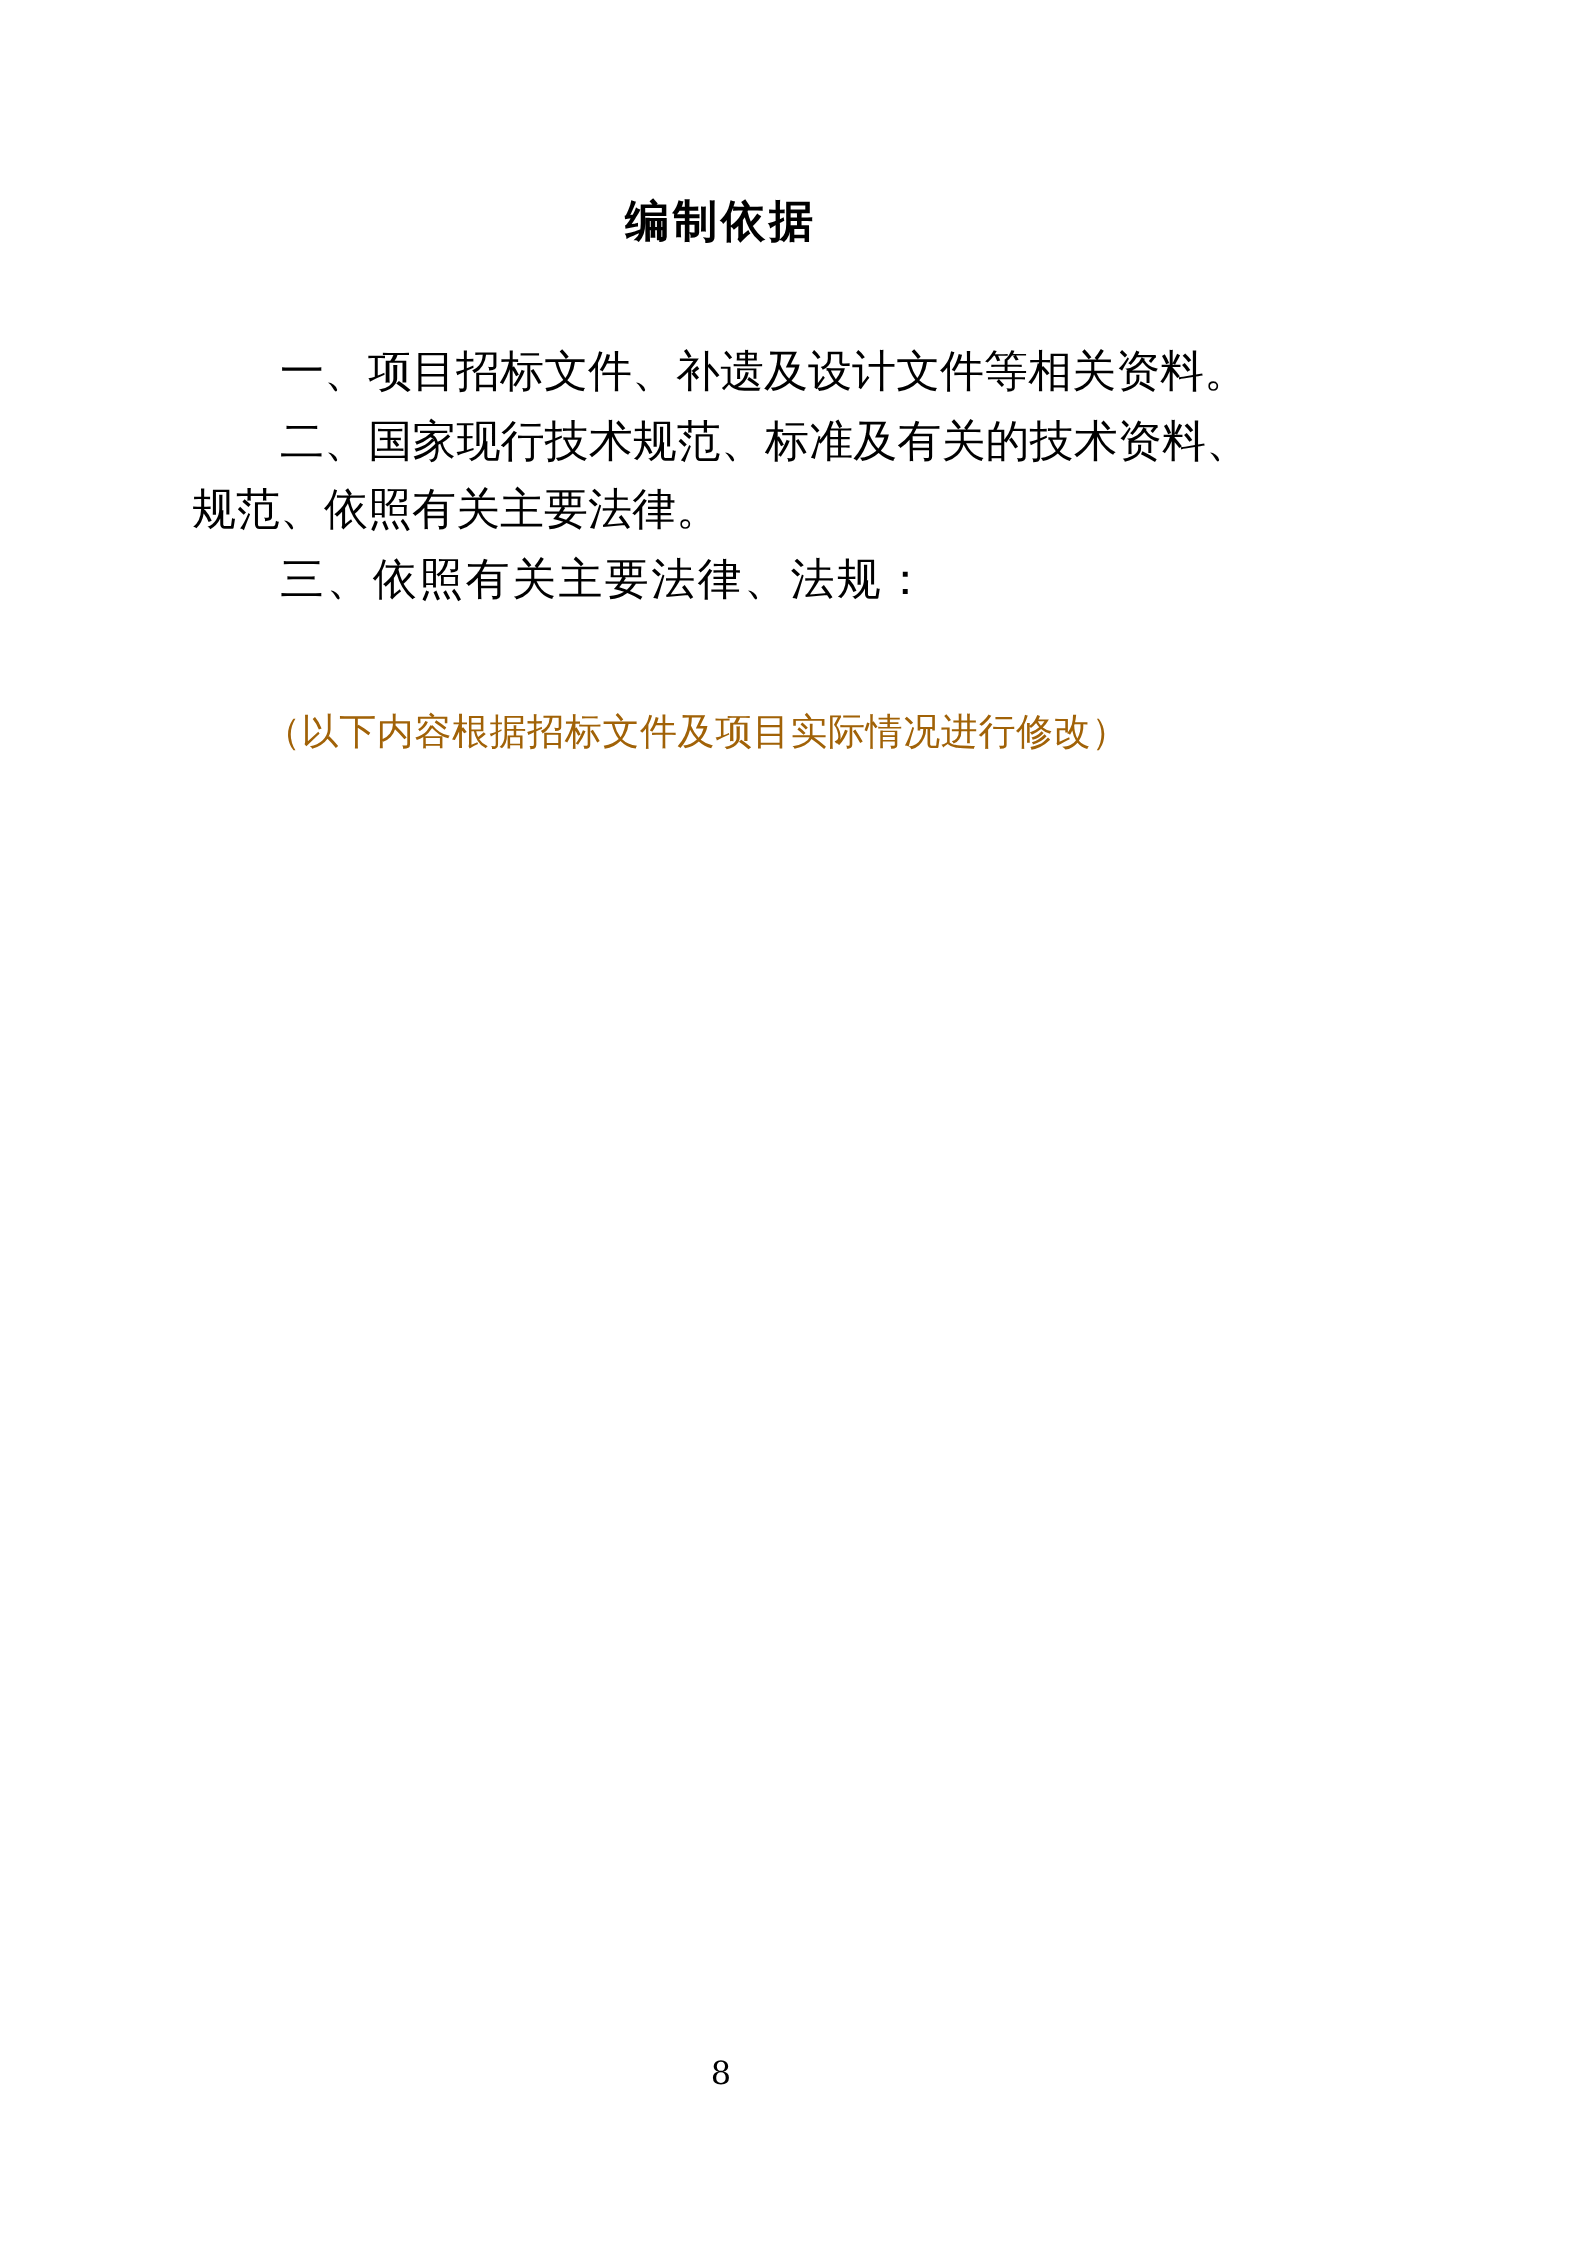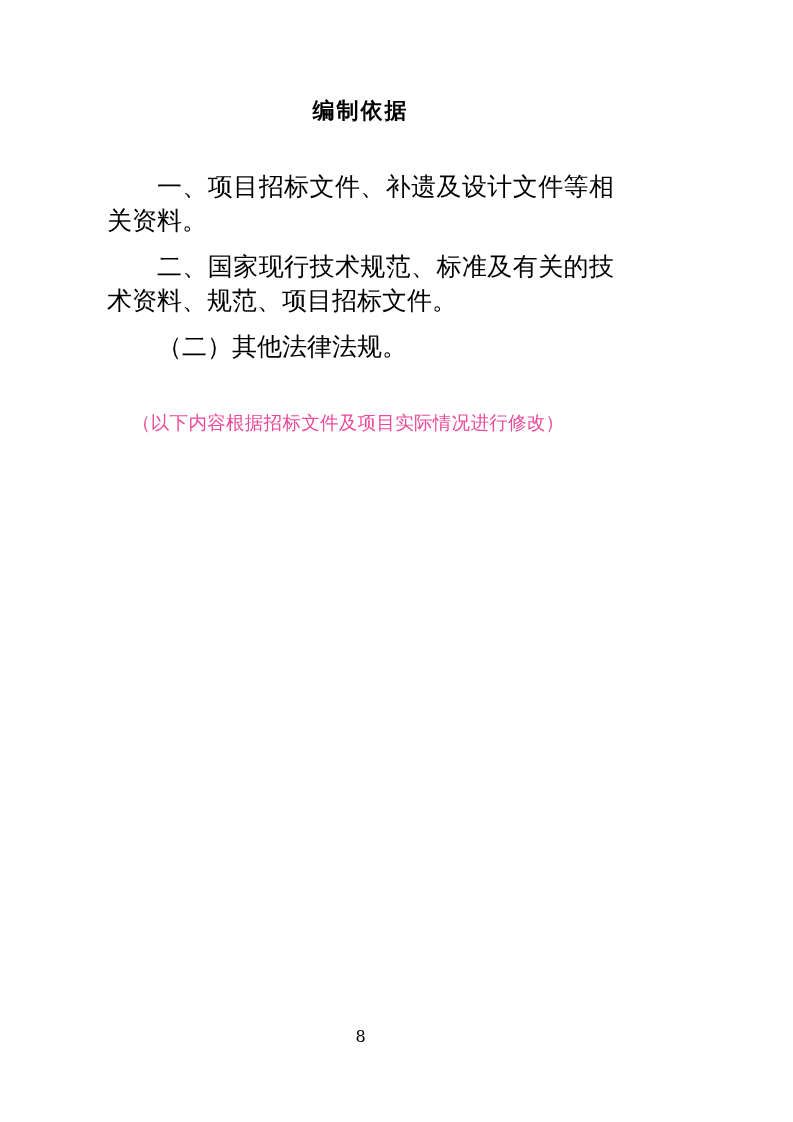--- a/index.html
+++ b/index.html
@@ -27,34 +27,34 @@
     text-align: center;
     font-size: 22px;
     font-weight: bold;
     letter-spacing: 2px;
     font-family: "DejaVu Sans", "Liberation Sans", sans-serif;
   }
   .body-block {
     margin-top: 44px;
   }
   .para {
-    font-size: 25px;
+    font-size: 22px;
     line-height: 34px;
-    margin: 12px;
+    margin: 1px;
     text-align: justify;
     text-justify: inter-ideograph;
   }
   .indent {
     text-indent: 2em;
   }
   .note {
     margin-top: 42px;
     font-size: 18.5px;
     line-height: 34px;
-    color: #ec4899;
+    color: #a16207;
     text-indent: 2em;
     letter-spacing: 0.3px;
   }
   .spaced {
     letter-spacing: 1.2px;
   }
   .page-number {
     position: absolute;
     left: 0;
     right: 0;
@@ -66,21 +66,21 @@
 </style>
 </head>
 <body>
 
 <div class="page">
 
   <h1 class="doc-title">编制依据</h1>
 
   <div class="body-block">
     <p class="para indent">一、项目招标文件、补遗及设计文件等相关资料。</p>
-    <p class="para indent">二、国家现行技术规范、标准及有关的技术资料、规范、项目招标文件。</p>
-    <p class="para indent">（二）其他法律法规。</p>
+    <p class="para indent">二、国家现行技术规范、标准及有关的技术资料、规范、依照有关主要法律。</p>
+    <p class="para indent spaced">三、依照有关主要法律、法规：</p>
   </div>
 
   <p class="note">（以下内容根据招标文件及项目实际情况进行修改）</p>
 
   <div class="page-number">8</div>
 
 </div>
 
 </body></html>

